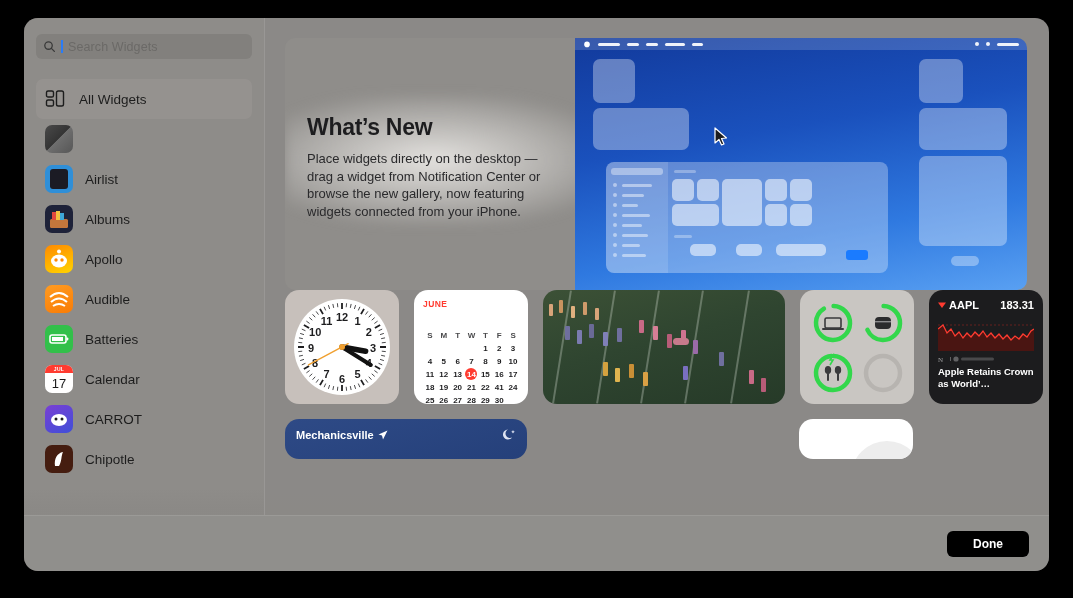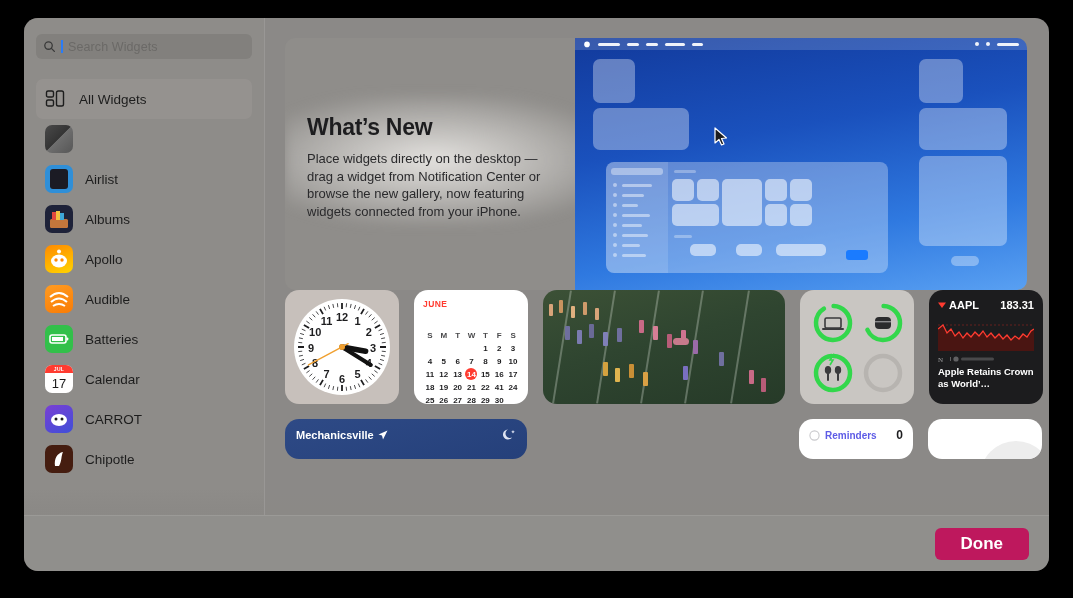--- a/index.html
+++ b/index.html
@@ -229,22 +229,22 @@
   #footer {
     height: 56px; flex: 0 0 56px;
     background: rgba(150,147,144,0.55);
     border-top: 1px solid rgba(255,255,255,0.10);
     display: flex; align-items: center;
     padding: 0 20px;
   }
   #footer-hint { font-size: 13px; font-weight: bold; color: #2a2a2c; }
   #done-button {
     margin-left: auto;
-    background: #be185d; color: #fff;
-    font-size: 17px; font-weight: bold;
+    background: #000000; color: #fff;
+    font-size: 12px; font-weight: bold;
     border: none; border-radius: 6px;
     padding: 6px 26px; cursor: pointer;
   }
 </style>
 </head>
 <body>
 
 <div id="gallery-window">
 
   <div id="window-body">
@@ -682,29 +682,20 @@
             </div>
             <svg width="14" height="14" viewBox="0 0 14 14">
               <path d="M10 9.5 A5 5 0 1 1 6 1.5 A4 4 0 0 0 10 9.5 Z" fill="#dfe4f2"></path>
               <path d="M11 2 L11.6 3.2 L12.8 3.8 L11.6 4.4 L11 5.6 L10.4 4.4 L9.2 3.8 L10.4 3.2 Z" fill="#dfe4f2"></path>
             </svg>
           </div>
         </div>
 
         <div class="widget w-med" style="width:242px;height:40px;background:transparent"></div>
 
-        <div class="widget w-small" id="widget-reminders" style="height:40px">
-          <div id="rem-head">
-            <svg width="11" height="11" viewBox="0 0 11 11">
-              <circle cx="5.5" cy="5.5" r="4.6" fill="none" stroke="#c9c9cc" stroke-width="1.1"></circle>
-            </svg>
-            <span id="rem-title">Reminders</span>
-            <span id="rem-count">0</span>
-          </div>
-        </div>
 
         <div class="widget w-small" id="widget-blank2" style="height:40px"></div>
       </div>
 
       <div id="content-fade"></div>
     </div>
   </div>
 
   <div id="footer">
     <button id="done-button">Done</button>

